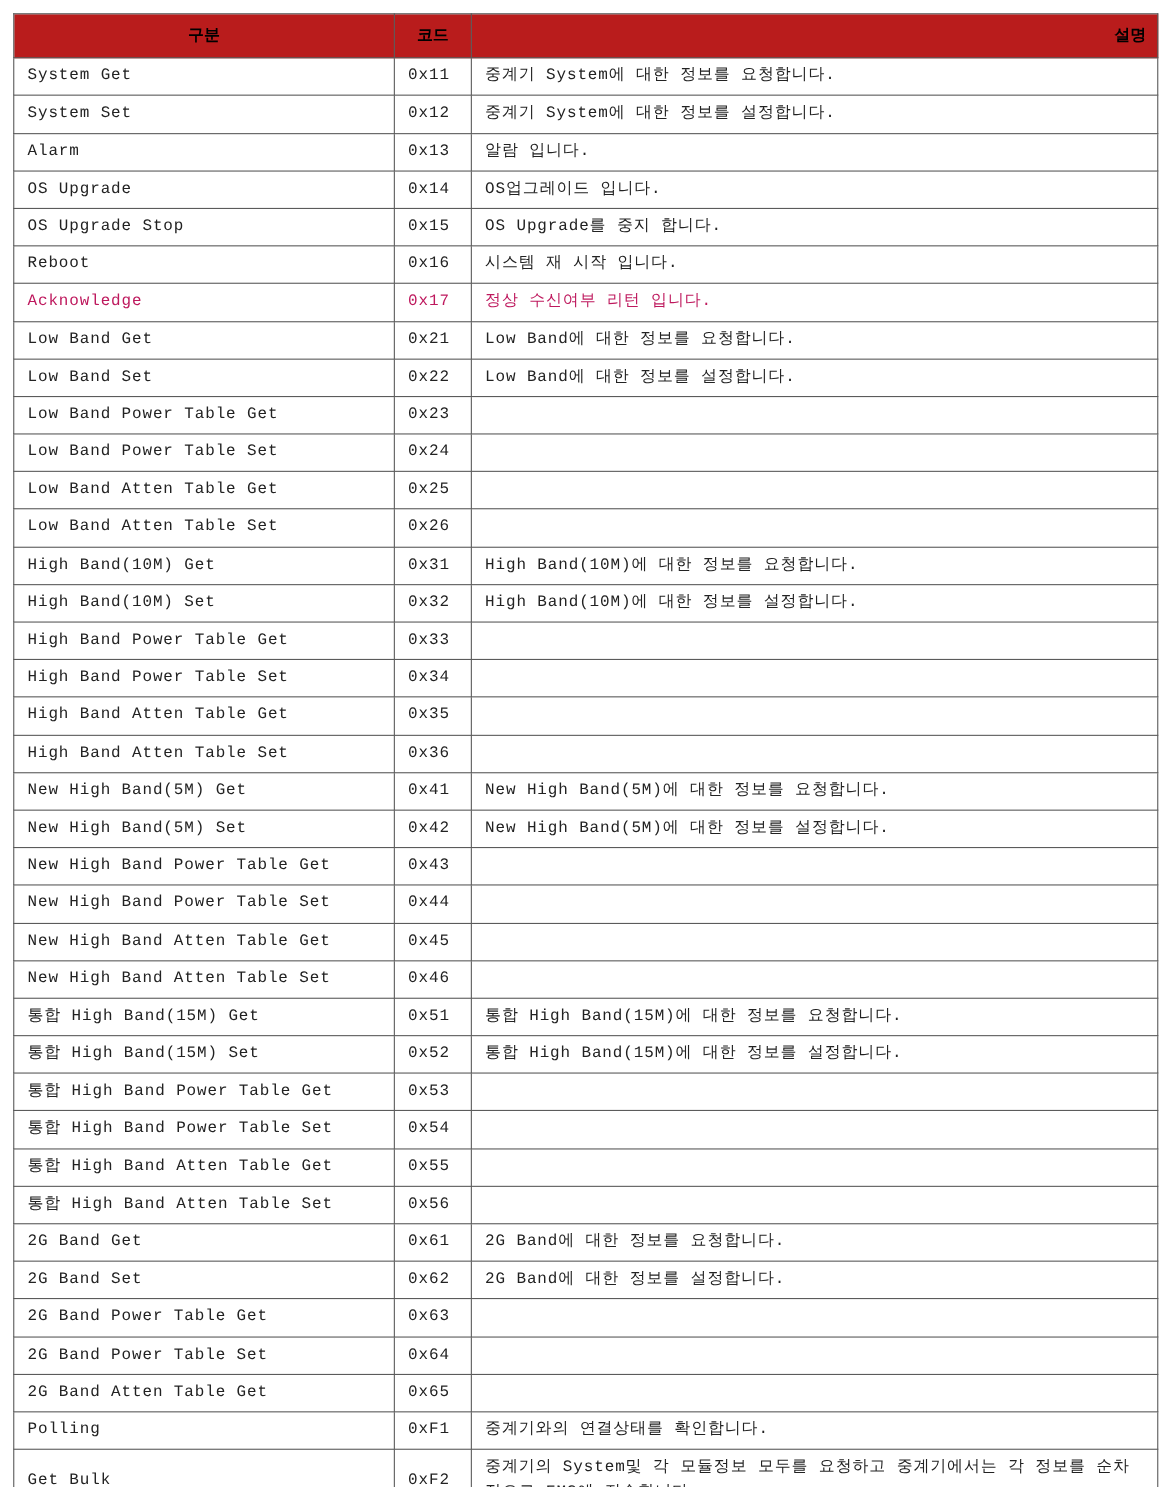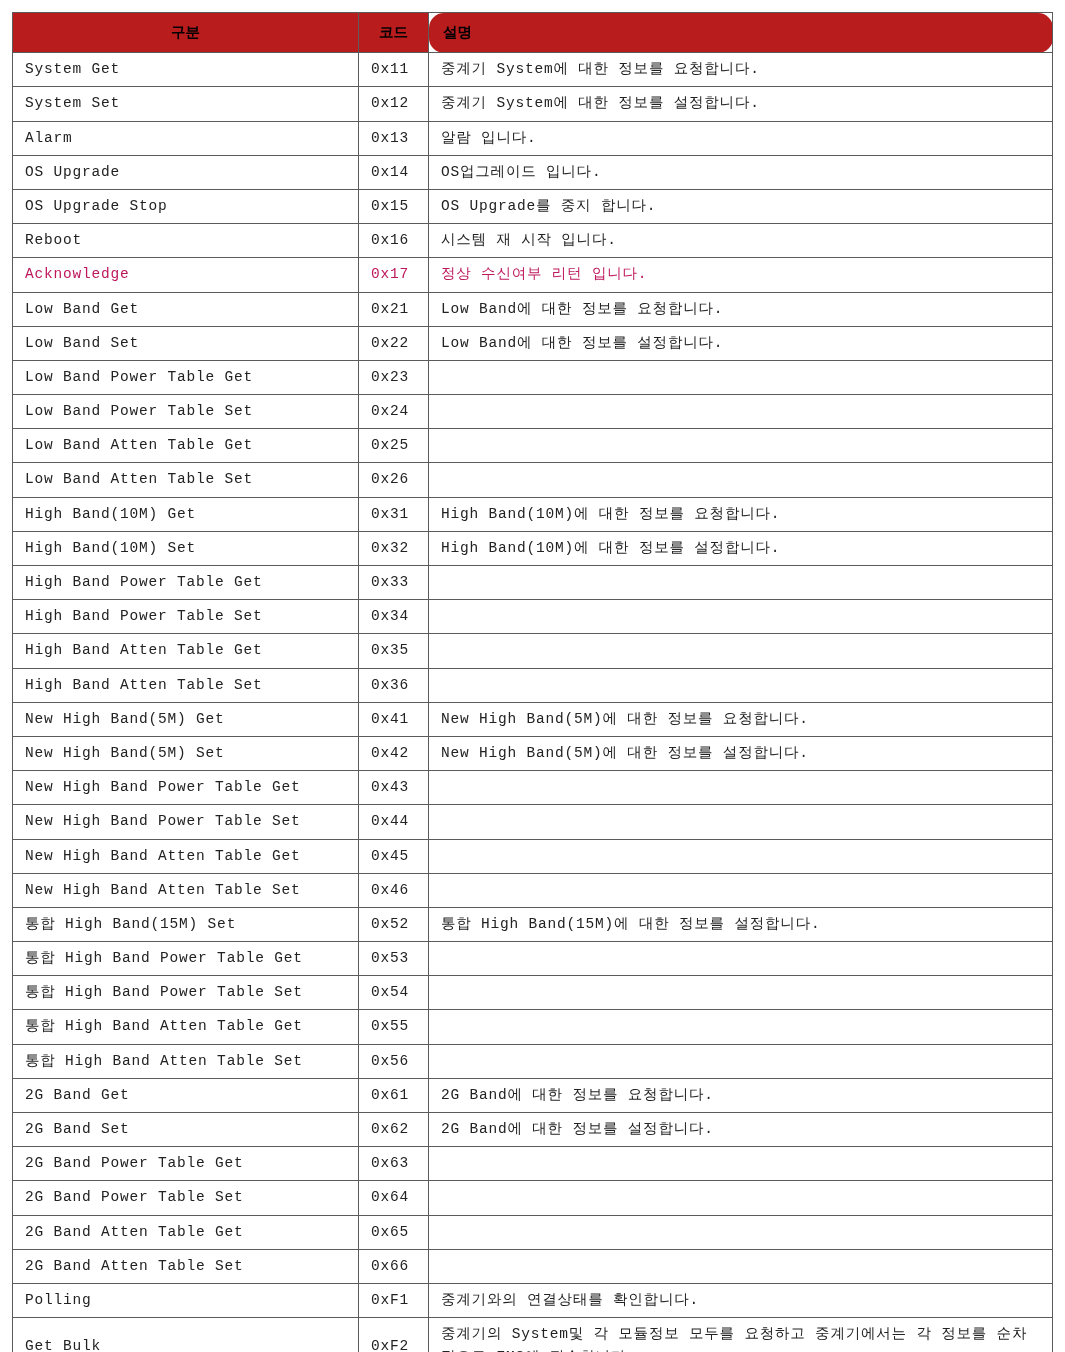--- a/index.html
+++ b/index.html
@@ -31,23 +31,22 @@
     padding: 8px 10px;
   }
   table.spec th.col-gubun {
     text-align: center;
   }
   table.spec th.col-code {
     text-align: center;
     margin-top: 48px;
   }
   table.spec th.col-desc {
-    text-align: left;
+    text-align: right;
     padding-left: 14px;
-    border-radius: 15px;
   }
   table.spec td {
     padding: 5px 12px;
     color: #222;
     letter-spacing: 0.8px;
   }
   table.spec td.cell-gubun {
     text-align: left;
     font-family: Consolas, "Courier New", "Malgun Gothic", monospace, sans-serif;
   }
@@ -201,20 +200,25 @@
           <td class="cell-gubun">New High Band Atten Table Get</td>
           <td class="cell-code">0x45</td>
           <td class="cell-desc"></td>
         </tr>
         <tr>
           <td class="cell-gubun">New High Band Atten Table Set</td>
           <td class="cell-code">0x46</td>
           <td class="cell-desc"></td>
         </tr>
         <tr>
+          <td class="cell-gubun">통합 High Band(15M) Get</td>
+          <td class="cell-code">0x51</td>
+          <td class="cell-desc">통합 High Band(15M)에 대한 정보를 요청합니다.</td>
+        </tr>
+        <tr>
           <td class="cell-gubun">통합 High Band(15M) Set</td>
           <td class="cell-code">0x52</td>
           <td class="cell-desc">통합 High Band(15M)에 대한 정보를 설정합니다.</td>
         </tr>
         <tr>
           <td class="cell-gubun">통합 High Band Power Table Get</td>
           <td class="cell-code">0x53</td>
           <td class="cell-desc"></td>
         </tr>
         <tr>
@@ -248,25 +252,20 @@
           <td class="cell-desc"></td>
         </tr>
         <tr>
           <td class="cell-gubun">2G Band Power Table Set</td>
           <td class="cell-code">0x64</td>
           <td class="cell-desc"></td>
         </tr>
         <tr>
           <td class="cell-gubun">2G Band Atten Table Get</td>
           <td class="cell-code">0x65</td>
-          <td class="cell-desc"></td>
-        </tr>
-        <tr>
-          <td class="cell-gubun">2G Band Atten Table Set</td>
-          <td class="cell-code">0x66</td>
           <td class="cell-desc"></td>
         </tr>
         <tr>
           <td class="cell-gubun">Polling</td>
           <td class="cell-code">0xF1</td>
           <td class="cell-desc">중계기와의 연결상태를 확인합니다.</td>
         </tr>
         <tr>
           <td class="cell-gubun">Get Bulk</td>
           <td class="cell-code">0xF2</td>

